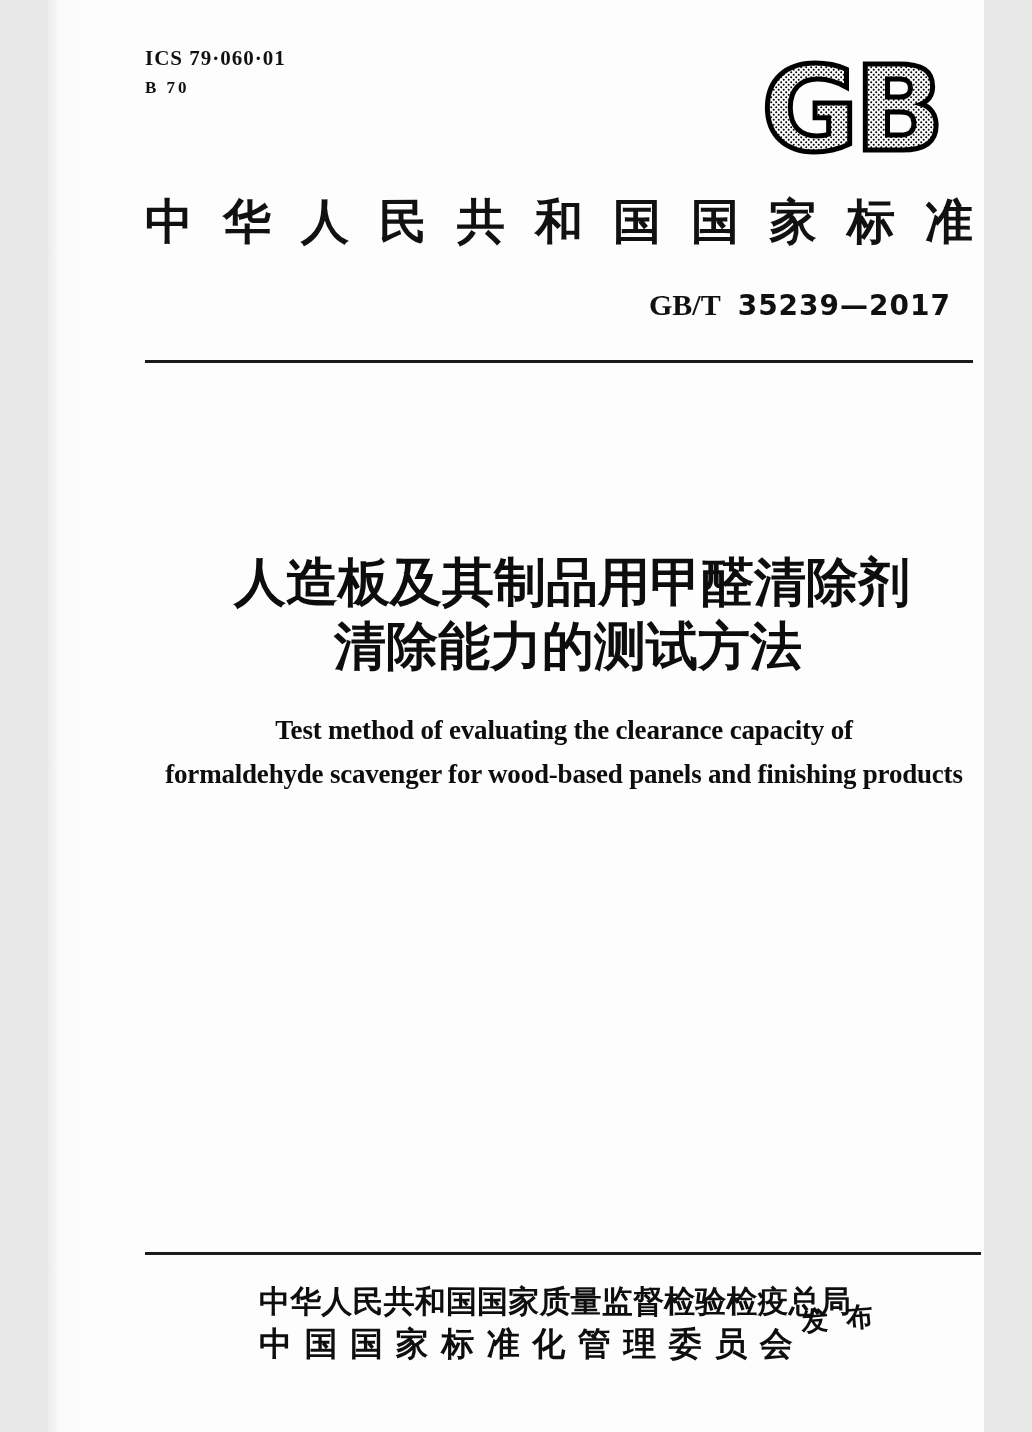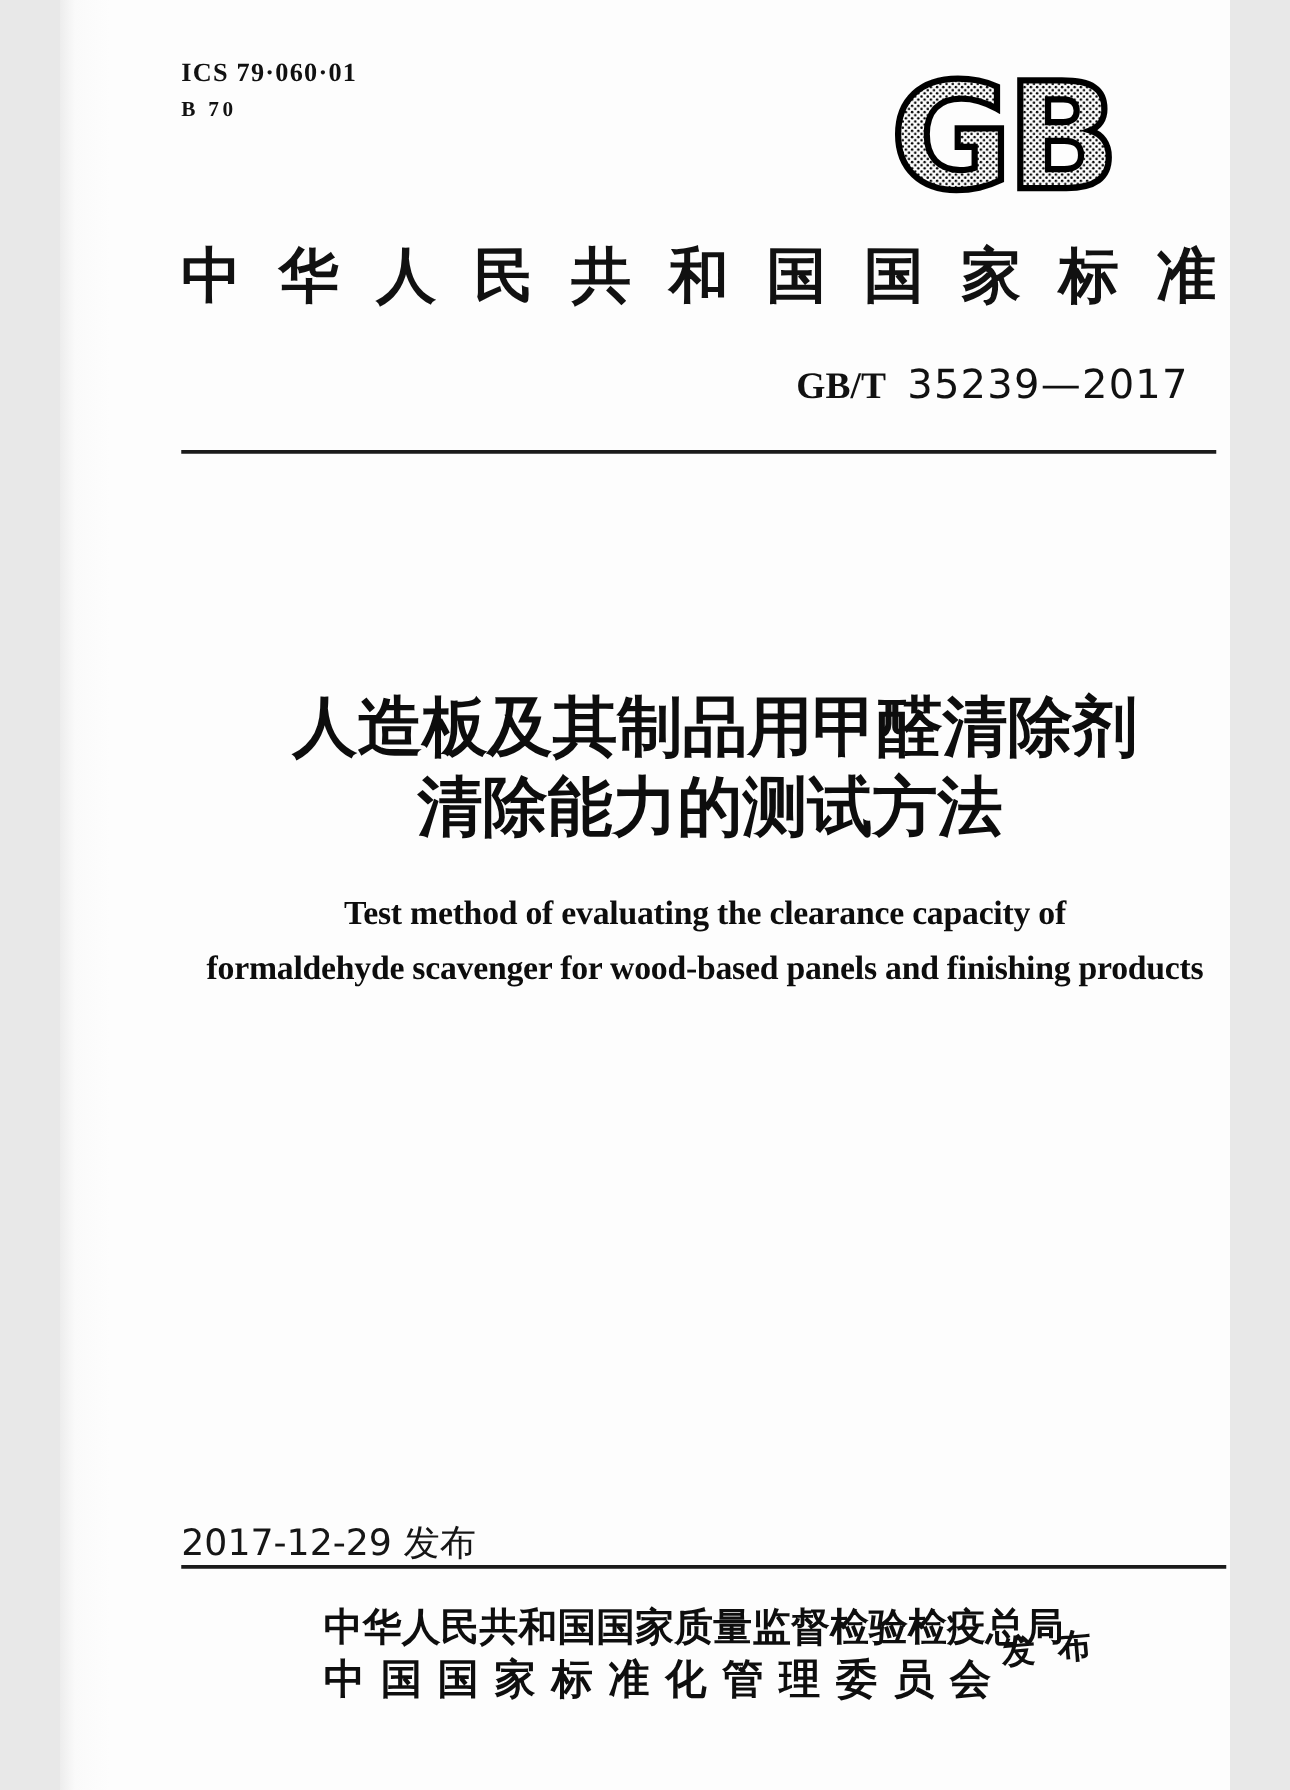--- a/index.html
+++ b/index.html
@@ -10,34 +10,34 @@
     background:linear-gradient(to right,#ededed 0px,#fafafa 12px,#fdfdfd 40px,#fdfdfd 992px,#f5f5f5 1032px);
     overflow:hidden;
     color:#111;
     font-family:"Liberation Serif", serif;
   }
   
   .ics{position:absolute;left:97px;top:42px;line-height:1.55;}
   .ics .code{font-family:"Liberation Serif", serif;font-weight:bold;font-size:21px;letter-spacing:1px;}
   .ics .cls{font-family:"Liberation Serif", serif;font-weight:bold;font-size:17px;letter-spacing:3px;}
   
-  .gb-logo{position:absolute;left:653px;top:56px;width:202px;height:106px;}
+  .gb-logo{position:absolute;left:702px;top:56px;width:202px;height:106px;}
   
   .heading{
     position:absolute;left:97px;top:196px;width:828px;height:54px;
     display:flex;justify-content:space-between;align-items:flex-start;
     font-family:"Liberation Serif", serif;font-weight:600;font-size:48px;line-height:52px;
   }
   
   .std-num{
     position:absolute;left:97px;top:288px;width:806px;
     text-align:right;white-space:nowrap;
   }
   .std-num .prefix{font-family:"Liberation Serif", serif;font-weight:bold;font-size:30px;margin-left:26px;}
-  .std-num .value{font-family:"DejaVu Sans", sans-serif;font-weight:400;font-size:32px;margin-left:13px;letter-spacing:1px;text-align:right;}
+  .std-num .value{font-family:"DejaVu Sans", sans-serif;font-weight:700;font-size:28px;margin-left:13px;letter-spacing:1px;text-align:right;}
   
   .rule{position:absolute;height:3px;background:#1b1b1b;}
   .rule-top{left:97px;top:360px;width:828px;}
   .rule-bottom{left:97px;top:1252px;width:836px;}
   
   .title-cn-line{
     position:absolute;display:flex;justify-content:space-between;
     font-family:"DejaVu Sans", sans-serif;font-weight:bold;font-size:52px;line-height:56px;
     color:#0d0d0d;
   }
@@ -145,21 +145,20 @@
       <span class="split-span">方</span>
       <span class="split-span">法</span>
     </div>
 
   <div class="title-en">
     <div>Test method of evaluating the clearance capacity of</div>
     <div>formaldehyde scavenger for wood-based panels and finishing products</div>
   </div>
 
   <div class="dates">
-    <span>2017-12-29 发布</span>
   </div>
 
   <div class="rule rule-bottom"></div>
 
   <div class="issuer">
     <div class="issuer-l1">
         <span class="split-span">中</span>
         <span class="split-span">华</span>
         <span class="split-span">人</span>
         <span class="split-span">民</span>

